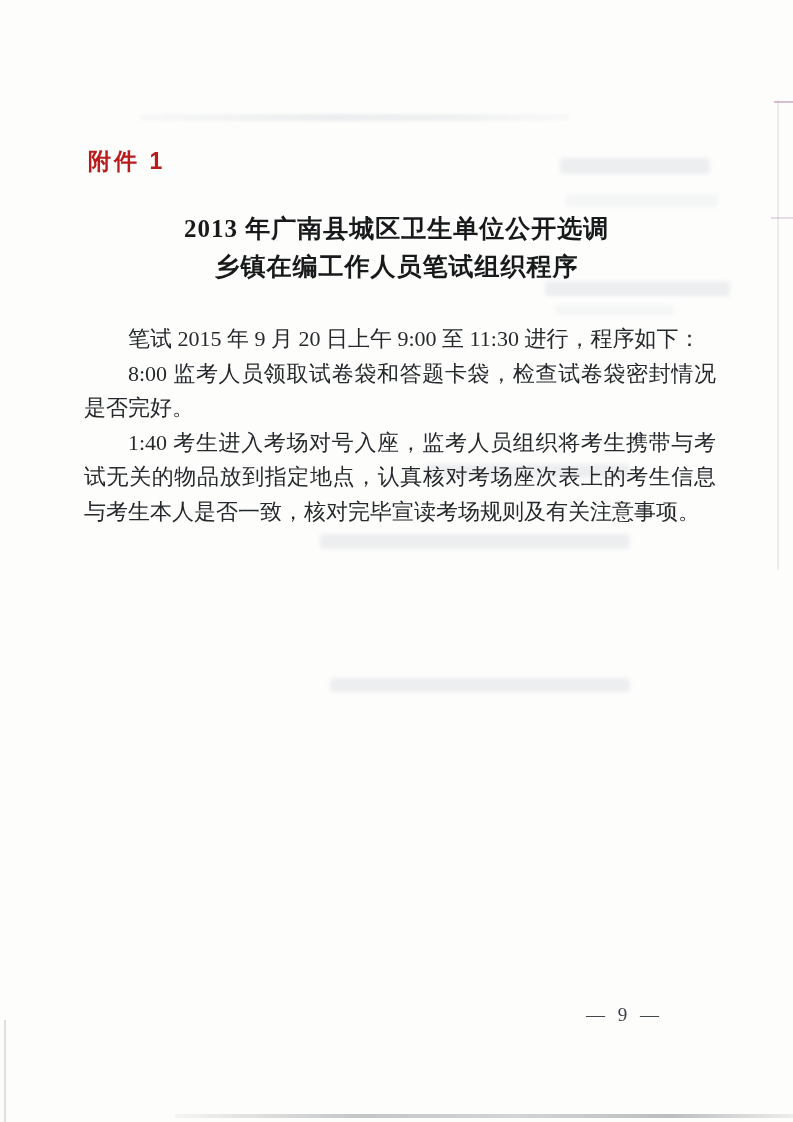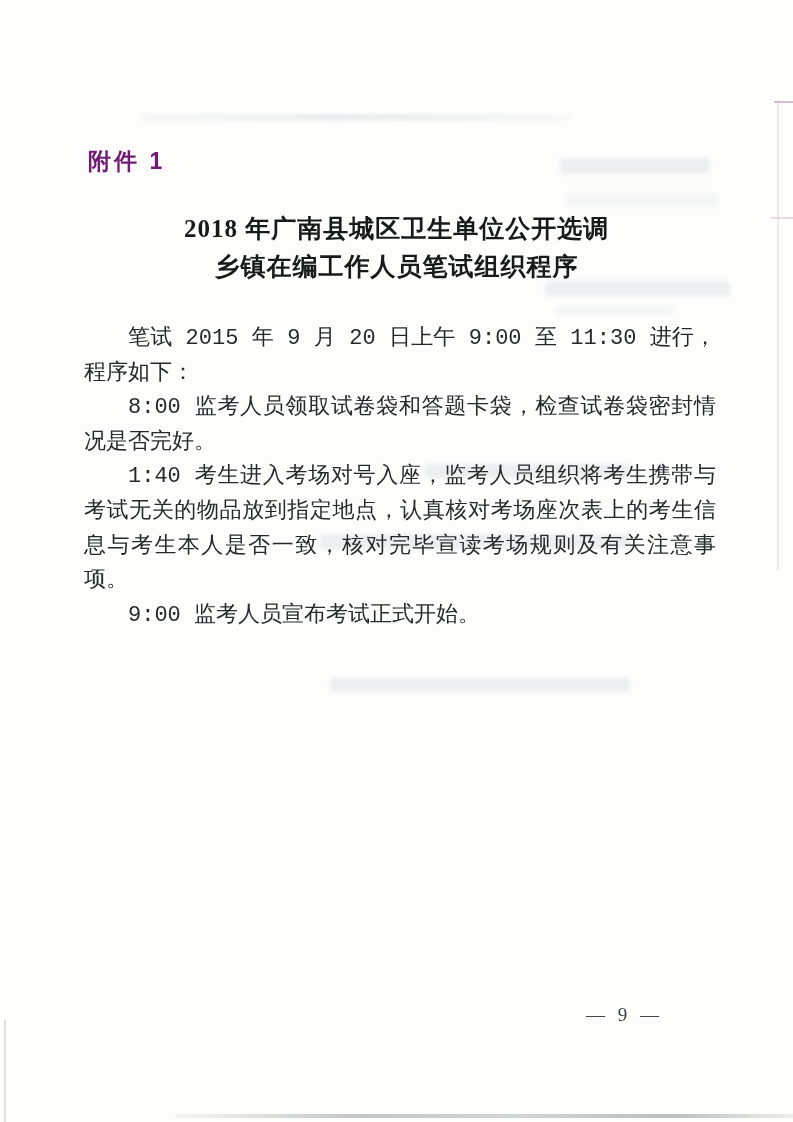--- a/index.html
+++ b/index.html
@@ -13,21 +13,21 @@
     font-family: "Liberation Serif", "DejaVu Serif", serif;
   }
   .attachment-label {
     position: absolute;
     left: 88px;
     top: 146px;
     font-family: "Liberation Sans", "DejaVu Sans", sans-serif;
     font-size: 23px;
     font-weight: 700;
     letter-spacing: 3px;
-    color: #701a75;
+    color: #b91c1c;
   }
   .doc-title {
     position: absolute;
     top: 210px;
     left: 0;
     width: 100%;
     text-align: center;
     font-size: 25px;
     font-weight: 700;
     line-height: 38px;
@@ -37,21 +37,20 @@
   .doc-title .title-line { display: block; }
   .body-text {
     position: absolute;
     top: 322px;
     left: 84px;
     width: 632px;
     font-size: 22px;
     line-height: 34.6px;
     color: #26292c;
     text-align: justify;
-    font-family: Liberation Mono, monospace;
   }
   .body-text p { margin: 0; text-indent: 2em; }
   .page-number {
     position: absolute;
     top: 1004px;
     left: 586px;
     font-size: 19px;
     letter-spacing: 4px;
     color: #3a3f45;
   }
@@ -113,26 +112,25 @@
   <div class="bleed" style="left:545px; top:281px; width:185px; height:15px;"></div>
   <div class="bleed faint" style="left:556px; top:305px; width:118px; height:10px;"></div>
   <div class="bleed" style="left:425px; top:464px; width:205px; height:14px;"></div>
   <div class="bleed" style="left:320px; top:534px; width:310px; height:15px;"></div>
   <div class="bleed" style="left:330px; top:678px; width:300px; height:14px;"></div>
   <div class="bottom-smudge"></div>
 
   <div class="attachment-label">附件 1</div>
 
   <div class="doc-title">
-    <span class="title-line">2018 年广南县城区卫生单位公开选调</span>
+    <span class="title-line">2013 年广南县城区卫生单位公开选调</span>
     <span class="title-line">乡镇在编工作人员笔试组织程序</span>
   </div>
 
   <div class="body-text">
     <p>笔试 2015 年 9 月 20 日上午 9:00 至 11:30 进行，程序如下：</p>
     <p>8:00 监考人员领取试卷袋和答题卡袋，检查试卷袋密封情况是否完好。</p>
     <p>1:40 考生进入考场对号入座，监考人员组织将考生携带与考试无关的物品放到指定地点，认真核对考场座次表上的考生信息与考生本人是否一致，核对完毕宣读考场规则及有关注意事项。</p>
-    <p>9:00 监考人员宣布考试正式开始。</p>
   </div>
 
   <div class="page-number">— 9 —</div>
 
 </div>
 
 </body></html>

